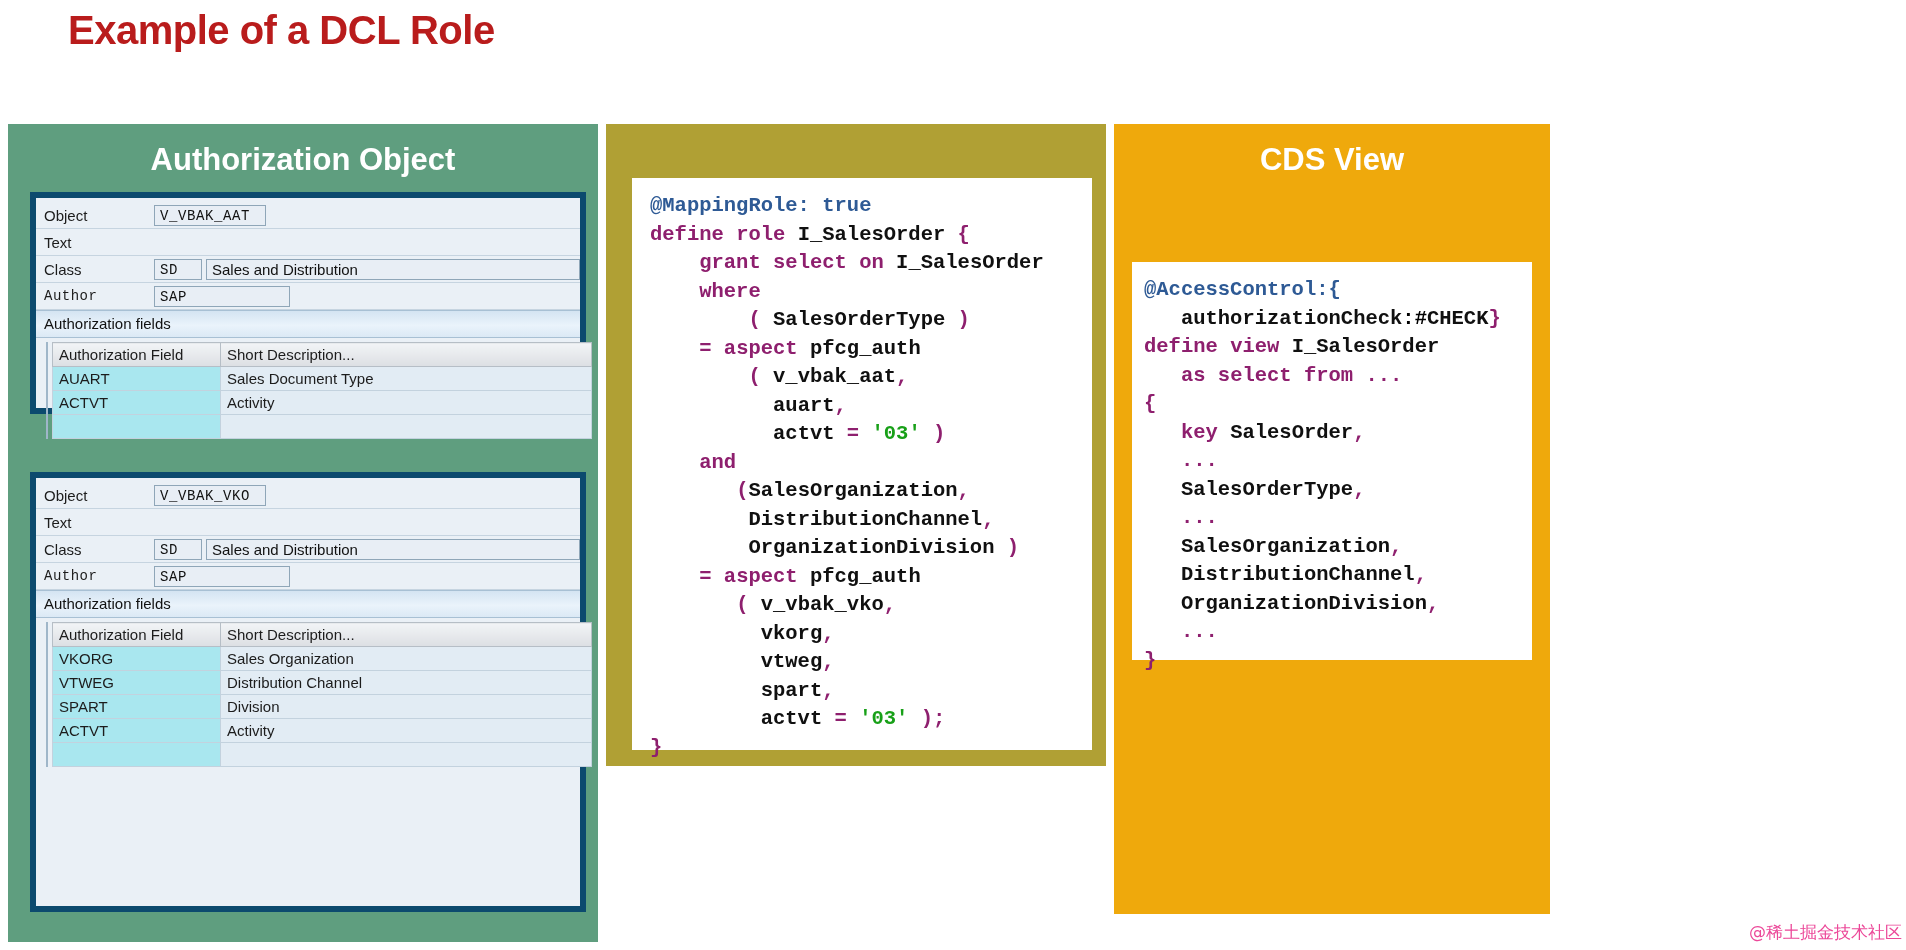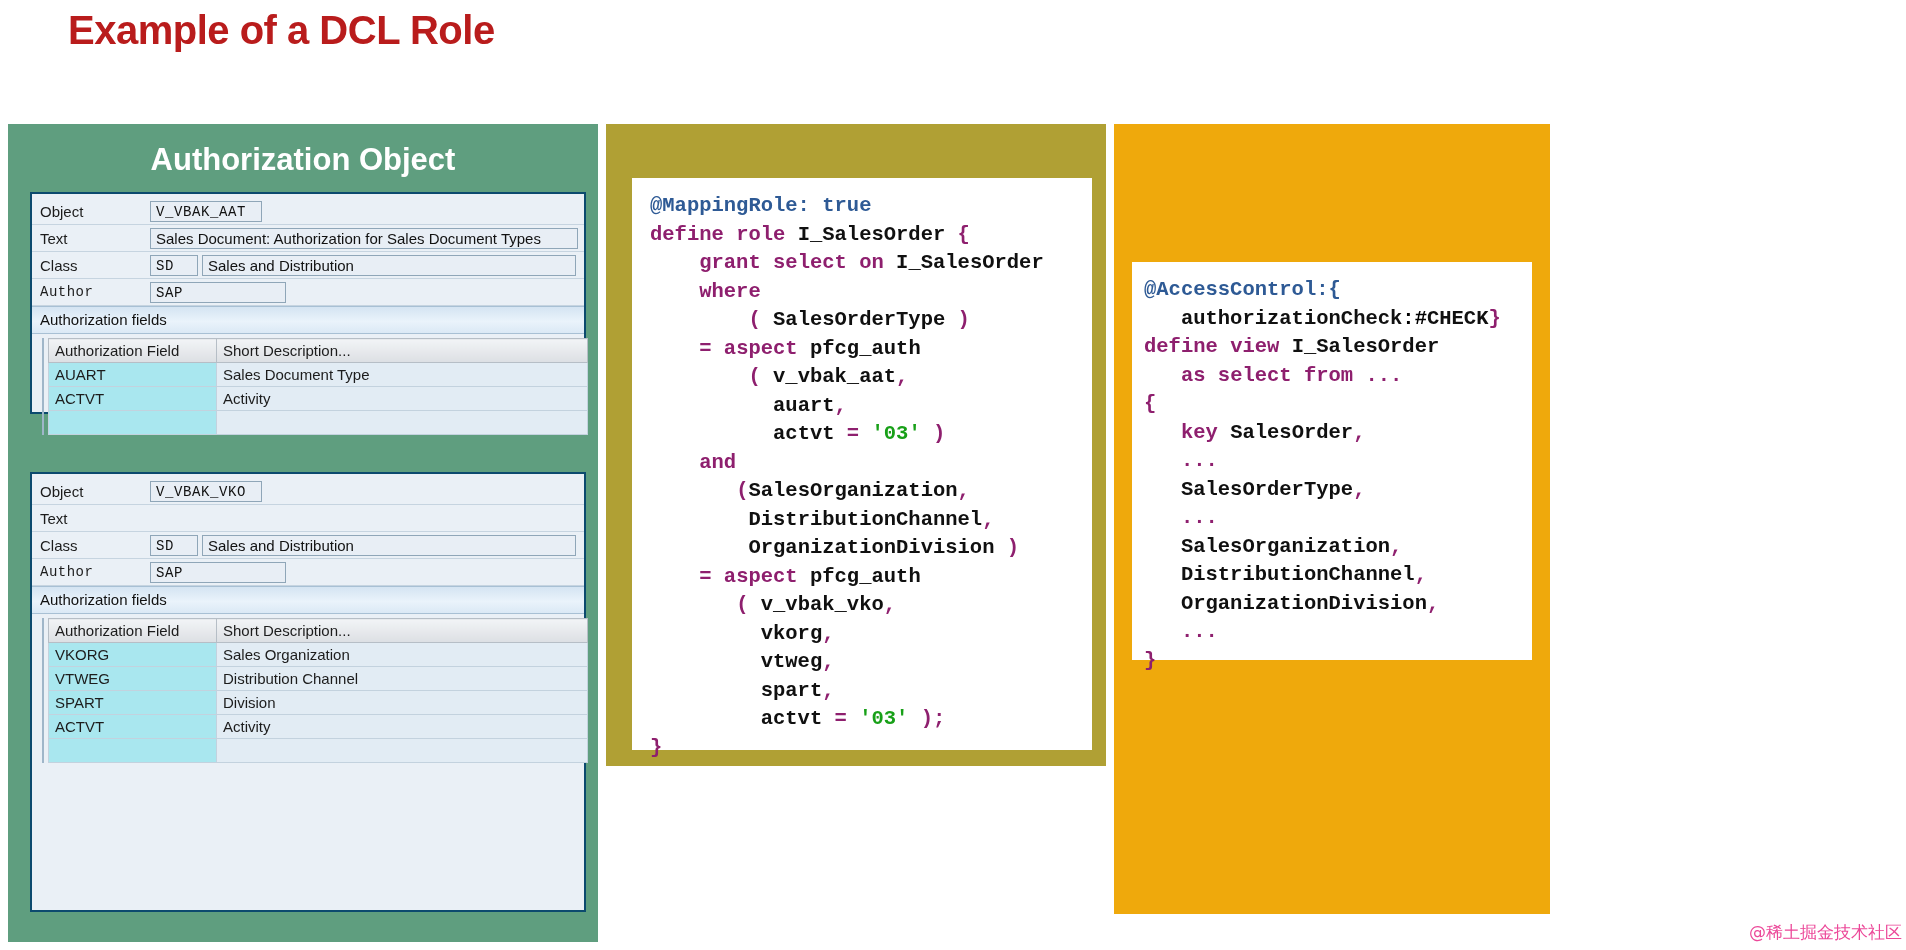--- a/index.html
+++ b/index.html
@@ -64,21 +64,21 @@
     background: #efa90c;
   }
   #panel-auth .panel-header { padding-top: 20px; text-align: center; }
   #panel-dcl  .panel-header { padding-top: 20px; }
   #panel-cds  .panel-header { padding-top: 20px; }
 
   
   .sap-card {
     position: absolute;
     background: #eaf0f6;
-    border: 2px solid #0c4a6e;
+    border: 6px solid #0c4a6e;
     box-sizing: border-box;
     font-family: "Liberation Sans", sans-serif;
   }
   #sap-card-1 {
     left: 22px;
     top: 68px;
     width: 556px;
     height: 222px;
   }
   #sap-card-2 {
@@ -230,21 +230,20 @@
   <div class="panel-header">Authorization Object</div>
 
   <div class="sap-card" id="sap-card-1">
     <div class="sap-form">
       <div class="sap-row">
         <span class="sap-label">Object</span>
         <span class="sap-input mono w-obj">V_VBAK_AAT</span>
       </div>
       <div class="sap-row">
         <span class="sap-label">Text</span>
-        <span class="sap-input sans w-text">Sales Document: Authorization for Sales Document Types</span>
       </div>
       <div class="sap-row">
         <span class="sap-label">Class</span>
         <span class="sap-input mono w-class">SD</span>
         <span class="sap-input sans w-classname">Sales and Distribution</span>
       </div>
       <div class="sap-row">
         <span class="sap-label mono">Author</span>
         <span class="sap-input mono w-author">SAP</span>
       </div>
@@ -348,20 +347,21 @@
     <span class="tk-pun">=</span> <span class="tk-kw">aspect</span> <span class="tk-id">pfcg_auth</span>
        <span class="tk-pun">(</span> <span class="tk-id">v_vbak_vko</span><span class="tk-pun">,</span>
          <span class="tk-id">vkorg</span><span class="tk-pun">,</span>
          <span class="tk-id">vtweg</span><span class="tk-pun">,</span>
          <span class="tk-id">spart</span><span class="tk-pun">,</span>
          <span class="tk-id">actvt</span> <span class="tk-pun">=</span> <span class="tk-str">'03'</span> <span class="tk-pun">)</span><span class="tk-pun">;</span>
 <span class="tk-pun">}</span></div>
 </div>
 
 <div class="panel" id="panel-cds" style="background: rgb(239, 169, 12);">
+  <div class="panel-header">CDS View</div>
   <div class="code-box" id="cds-code"><span class="tk-ann">@AccessControl:{</span>
    <span class="tk-id">authorizationCheck</span>:#<span class="tk-id">CHECK</span><span class="tk-pun">}</span>
 <span class="tk-kw">define</span> <span class="tk-kw">view</span> <span class="tk-id">I_SalesOrder</span>
    <span class="tk-kw">as</span> <span class="tk-kw">select</span> <span class="tk-kw">from</span> <span class="tk-pun">.</span><span class="tk-pun">.</span><span class="tk-pun">.</span>
 <span class="tk-pun">{</span>
    <span class="tk-kw">key</span> <span class="tk-id">SalesOrder</span><span class="tk-pun">,</span>
    <span class="tk-pun">.</span><span class="tk-pun">.</span><span class="tk-pun">.</span>
    <span class="tk-id">SalesOrderType</span><span class="tk-pun">,</span>
    <span class="tk-pun">.</span><span class="tk-pun">.</span><span class="tk-pun">.</span>
    <span class="tk-id">SalesOrganization</span><span class="tk-pun">,</span>

